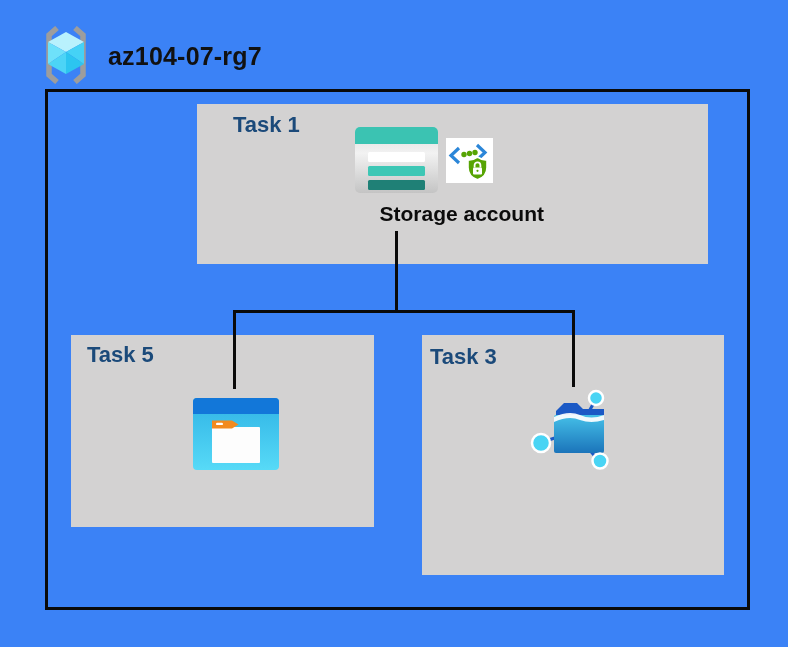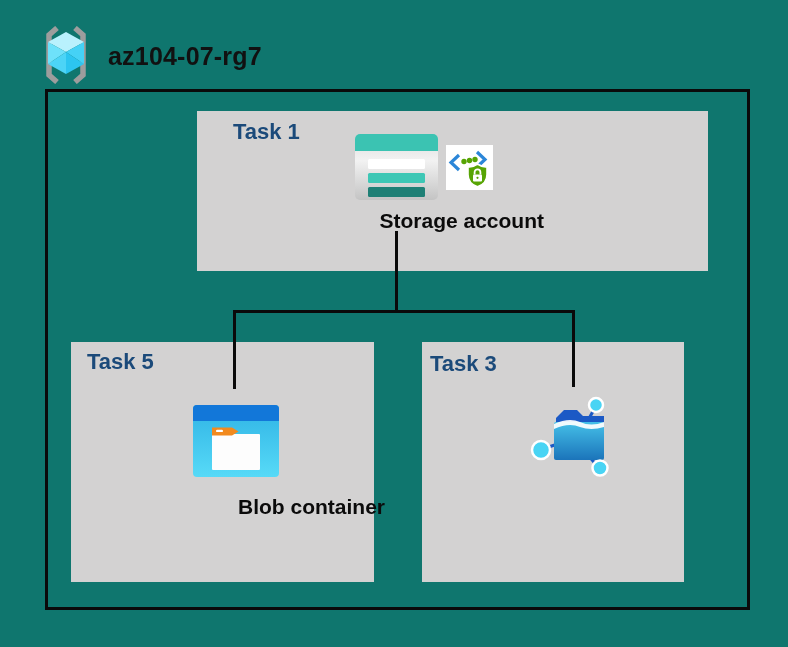--- a/index.html
+++ b/index.html
@@ -1,37 +1,37 @@
 <!DOCTYPE html>
 <html><head>
 <meta charset="utf-8">
 <style>
   html,body{margin:0;padding:0;}
   body{
     width:788px;height:647px;
     background:#f2f1f0;
     font-family:"Liberation Sans", sans-serif;
   }
-  .canvas{position:relative;width:788px;height:647px;background:#0f766e;overflow:hidden;}
+  .canvas{position:relative;width:788px;height:647px;background:#3b82f6;overflow:hidden;}
 
   .rg-header-icon{position:absolute;left:36px;top:26px;width:60px;height:58px;}
   .rg-header-label{
     position:absolute;left:108px;top:42px;
     font-size:25px;font-weight:700;color:#111;letter-spacing:.2px;
   }
 
   .outer-box{
     position:absolute;left:45px;top:89px;width:699px;height:515px;
     border:3px solid #0a0a0a;background:transparent;
   }
 
-  .task-box{position:absolute;background:#d3d2d2;margin-top:7px;}
+  .task-box{position:absolute;background:#d3d2d2;}
   .task-box.t1{left:197px;top:104px;width:511px;height:160px;}
-  .task-box.t5{left:71px;top:335px;width:303px;height:240px;}
-  .task-box.t3{left:422px;top:335px;width:262px;height:240px;}
+  .task-box.t5{left:71px;top:335px;width:303px;height:192px;}
+  .task-box.t3{left:422px;top:335px;width:302px;height:240px;}
 
   .task-label{
     position:absolute;
     font-size:22px;font-weight:700;color:#1b4a7a;
   }
   .t1 .task-label{left:36px;top:8px;}
   .t5 .task-label{left:16px;top:7px;}
   .t3 .task-label{left:8px;top:9px;}
 
   .caption{
@@ -121,21 +121,20 @@
           <stop offset="1" stop-color="#57daf7"></stop>
         </linearGradient>
       </defs>
       <rect x="0" y="0" width="86" height="72" rx="4" fill="url(#bgrad)"></rect>
       <path d="M4 0 h78 a4 4 0 0 1 4 4 v12 H0 V4 a4 4 0 0 1 4 -4 Z" fill="#1277d9"></path>
       <rect x="19" y="29" width="48" height="36" rx="1" fill="#fdfdfd"></rect>
       <polygon points="19,22.5 39,22.5 45.5,26.5 39,30.5 19,30.5" fill="#f28a1e"></polygon>
       <rect x="23" y="24.7" width="7" height="2.4" rx="1.2" fill="#ffffff"></rect>
     </svg>
 
-    <span class="caption">Blob container</span>
   </div>
 
   <div class="task-box t3">
     <span class="task-label">Task 3</span>
 
     <svg class="icon share" viewBox="0 0 84 84" aria-hidden="true">
       <defs>
         <linearGradient id="fgrad" x1="0" y1="0" x2="0" y2="1">
           <stop offset="0" stop-color="#45c0e8"></stop>
           <stop offset="1" stop-color="#1b74ba"></stop>

